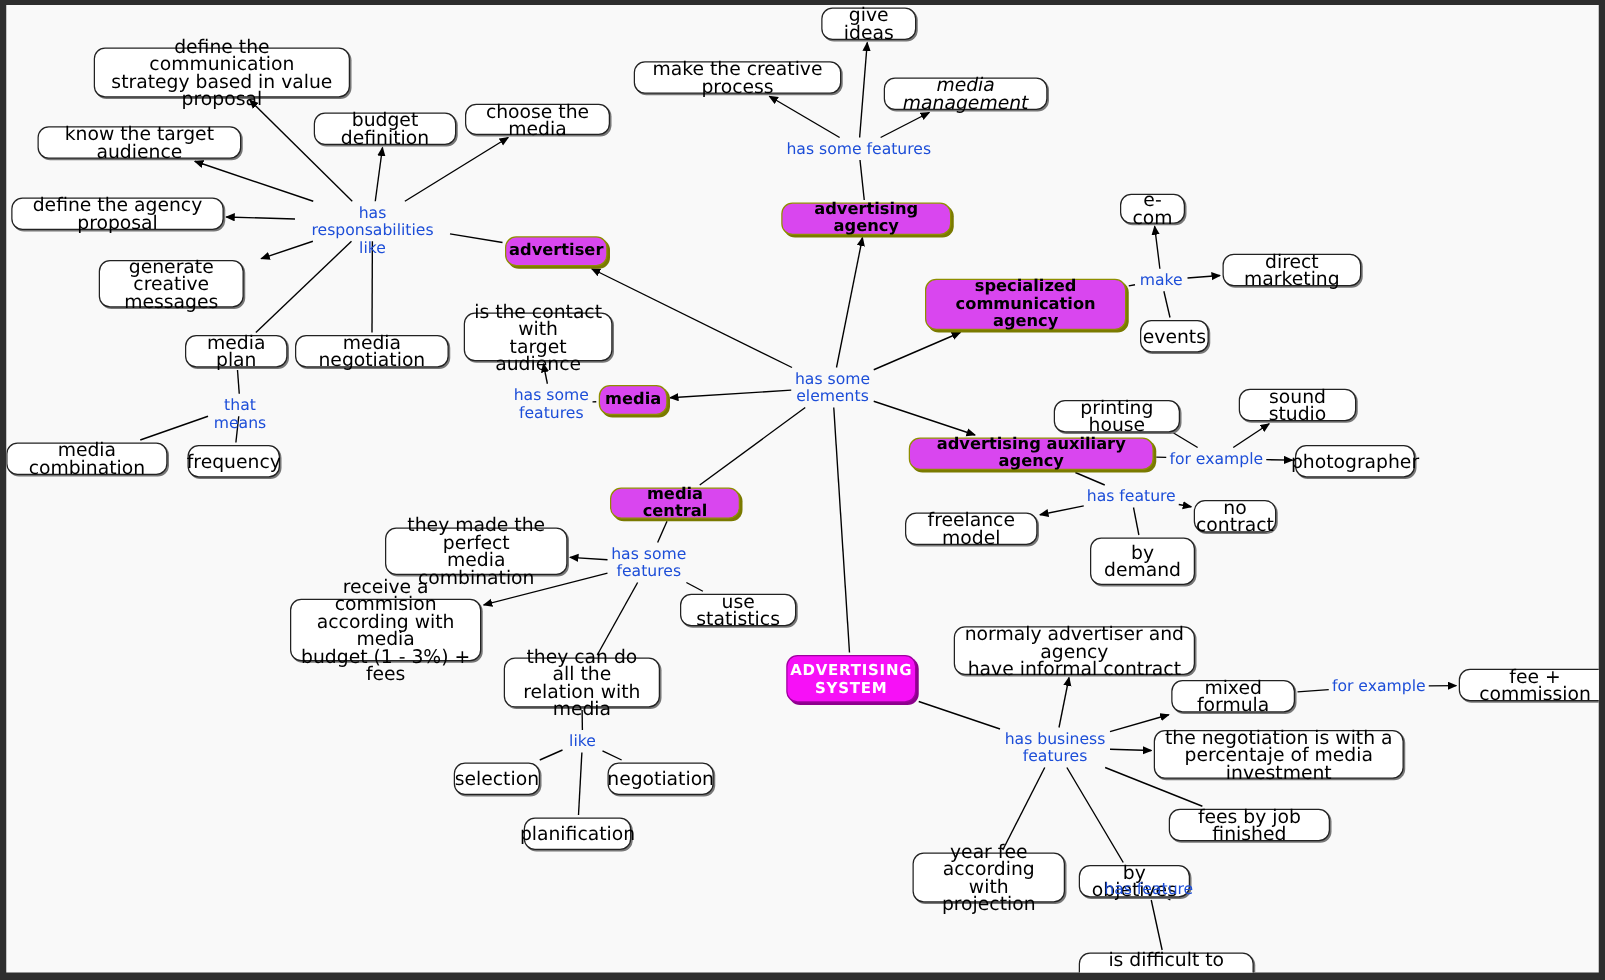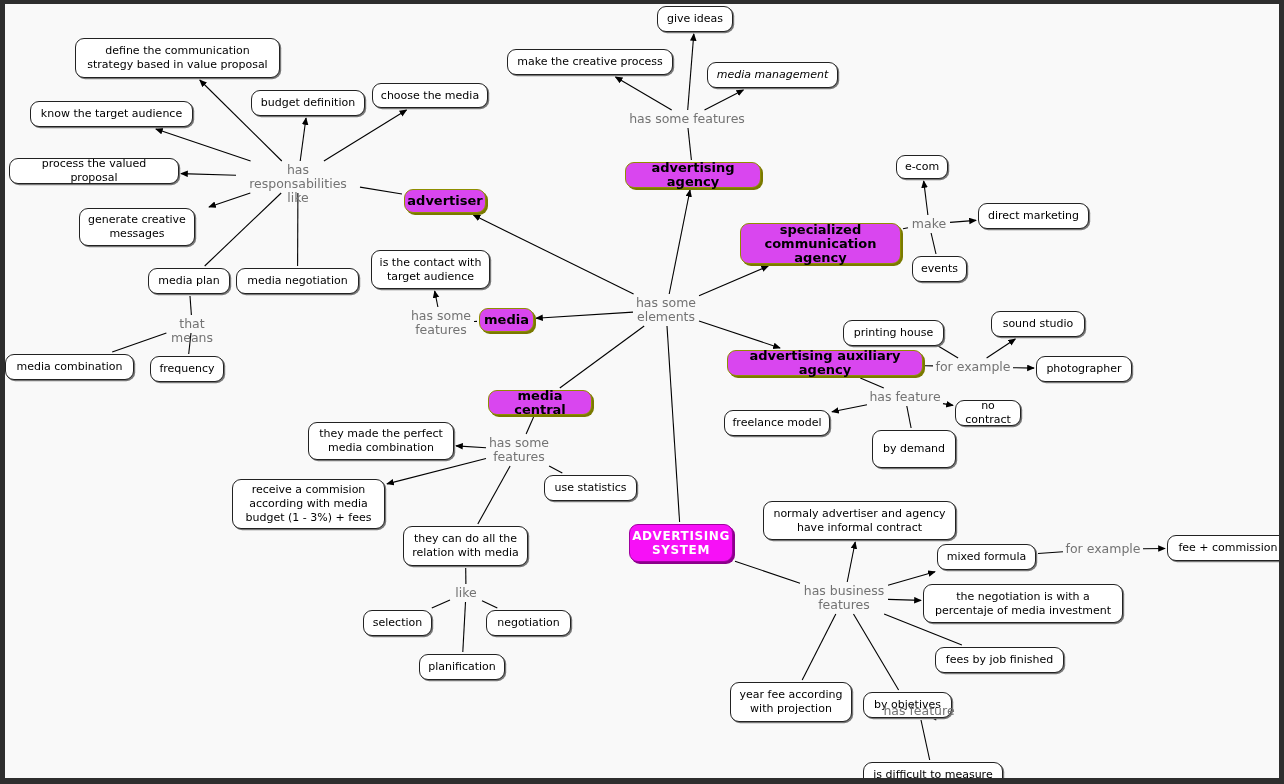--- a/index.html
+++ b/index.html
@@ -31,21 +31,21 @@
     position: absolute;
     box-sizing: border-box;
     display: flex;
     align-items: center;
     justify-content: center;
     text-align: center;
     border-radius: 9px;
     background: #ffffff;
     border: 1.5px solid #444;
     box-shadow: 1.5px 1.5px 0 #6f6f6f;
-    font-size: 11px;
+    font-size: 15px;
     line-height: 14px;
     color: #000;
     padding: 3px 7px;
     white-space: pre-line;
   }
   .node.plain-thin {
     border: 1.3px solid #222;
     box-shadow: 1.2px 1.2px 0 #777;
   }
   .node.yellow {
@@ -62,21 +62,21 @@
     color: #ffffff;
     font-weight: bold;
     font-size: 12px;
     letter-spacing: 0.6px;
     line-height: 14px;
   }
   .linklabel {
     position: absolute;
     font-size: 12.5px;
     line-height: 14px;
-    color: #737373;
+    color: #1d4ed8;
     text-align: center;
     background: transparent;
     white-space: pre-line;
     font-family: "DejaVu Sans", sans-serif;
   }
 </style>
 </head>
 <body>
 
 <div id="canvas">
@@ -145,21 +145,21 @@
         <line x1="931.3" y1="716.0" x2="896.8" y2="698.0" stroke="#000" stroke-width="1.1"></line>
         <line x1="916.0" y1="716.0" x2="924.7" y2="756.0" stroke="#000" stroke-width="1.1"></line>
       </g>
   </svg>
   <div id="node-layer">
       <div class="node plain-thin" style="left: 70px; top: 34px; width: 205px; height: 40px;">define the communication
 strategy based in value proposal</div>
       <div class="node plain-thin" style="left: 25px; top: 97px; width: 163px; height: 26px;">know the target audience</div>
       <div class="node plain-thin" style="left: 246px; top: 86px; width: 114px; height: 26px;">budget definition</div>
       <div class="node plain-thin" style="left: 367px; top: 79px; width: 116px; height: 25px;">choose the media</div>
-      <div class="node plain-thin" style="left: 4px; top: 154px; width: 170px; height: 26px;">process the valued proposal</div>
+      <div class="node plain-thin" style="left: 4px; top: 154px; width: 170px; height: 26px;">define the agency proposal</div>
       <div class="node plain-thin" style="left: 74px; top: 204px; width: 116px; height: 38px;">generate creative
 messages</div>
       <div class="node plain-thin" style="left: 143px; top: 264px; width: 82px; height: 26px;">media plan</div>
       <div class="node plain-thin" style="left: 231px; top: 264px; width: 123px; height: 26px;">media negotiation</div>
       <div class="node plain-thin" style="left: 0px; top: 350px; width: 129px; height: 26px;">media combination</div>
       <div class="node plain-thin" style="left: 145px; top: 352px; width: 74px; height: 26px;">frequency</div>
       <div class="node yellow" style="left: 399px; top: 185px; width: 82px; height: 24px;">advertiser</div>
       <div class="node plain-thin" style="left: 366px; top: 246px; width: 119px; height: 39px;">is the contact with
 target audience</div>
       <div class="node yellow" style="left: 474px; top: 304px; width: 55px; height: 24px;">media</div>

